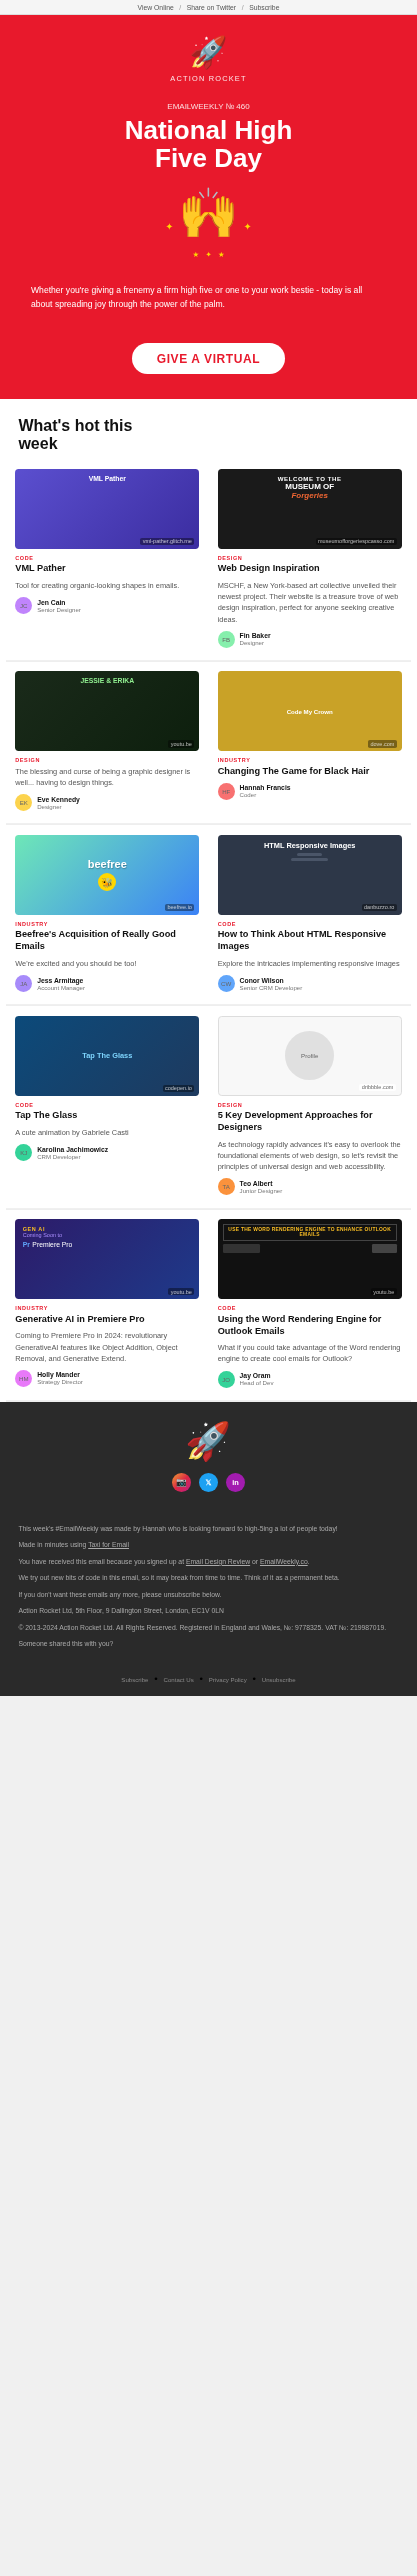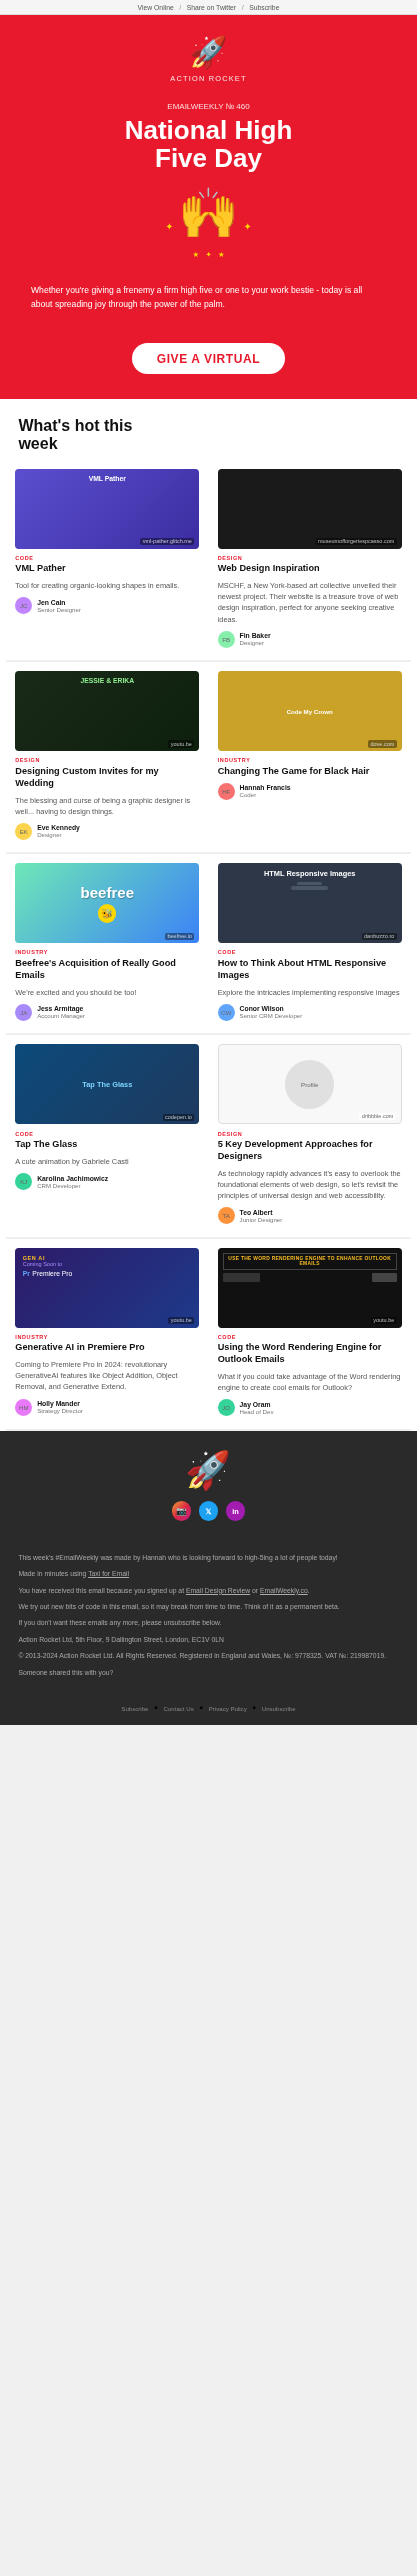--- a/index.html
+++ b/index.html
@@ -308,20 +308,25 @@
           <div class="author-avatar" style="background:#c084fc;">JC</div>
           <div class="author-info">
             <div class="author-name">Jen Cain</div>
             <div class="author-role">Senior Designer</div>
           </div>
         </div>
       </div>
 
       <div class="article-card">
         <div class="img-wrapper" style="background: #1a1a1a;">
+          <div style="text-align:center; padding:6.1px;">
+            <div style="color:#fff; font-size:6.1px; font-weight:700; letter-spacing:0.6px; text-transform:uppercase;">WELCOME TO THE</div>
+            <div style="color:#fff; font-size:8px; font-weight:900;">MUSEUM OF</div>
+            <div style="color:#e63; font-style:italic; font-size:8px; font-weight:700;">Forgeries</div>
+          </div>
           <div class="mock-img-url">museumofforgeriespcasso.com</div>
         </div>
         <div class="article-tag">DESIGN</div>
         <div class="article-title">Web Design Inspiration</div>
         <div class="article-desc">MSCHF, a New York-based art collective unveiled their newest project. Their website is a treasure trove of web design inspiration, perfect for anyone seeking creative ideas.</div>
         <div class="author-row">
           <div class="author-avatar" style="background:#86efac;">FB</div>
           <div class="author-info">
             <div class="author-name">Fin Baker</div>
             <div class="author-role">Designer</div>
@@ -330,21 +335,20 @@
       </div>
     </div>
 
     <div class="article-pair">
       <div class="article-card">
         <div class="img-wrapper" style="background: linear-gradient(135deg, #1a2a1a, #0d1f0d);">
           <div class="mock-img-text" style="color:#90ee90;">JESSIE &amp; ERIKA</div>
           <div class="mock-img-url">youtu.be</div>
         </div>
         <div class="article-tag">DESIGN</div>
-        <div class="article-title">Designing Custom Invites for my Wedding</div>
         <div class="article-desc">The blessing and curse of being a graphic designer is well... having to design things.</div>
         <div class="author-row">
           <div class="author-avatar" style="background:#fcd34d;">EK</div>
           <div class="author-info">
             <div class="author-name">Eve Kennedy</div>
             <div class="author-role">Designer</div>
           </div>
         </div>
       </div>
 
@@ -364,21 +368,21 @@
             <div class="author-role">Coder</div>
           </div>
         </div>
       </div>
     </div>
 
     <div class="article-pair">
       <div class="article-card">
         <div class="img-wrapper" style="background: linear-gradient(135deg, #6ee7b7, #3b82f6);">
           <div style="display:flex; align-items:center; justify-content:center; height:100%; flex-direction:column;">
-            <div style="color:#fff; font-size:15px; font-weight:900; text-shadow: 0.6px 0.6px 1.2px rgba(0,0,0,0.3);">beefree</div>
+            <div style="color:#fff; font-size:11px; font-weight:900; text-shadow: 0.6px 0.6px 1.2px rgba(0,0,0,0.3);">beefree</div>
             <div style="width:18.4px; height:18.4px; background:#ffd700; border-radius:50%; display:flex; align-items:center; justify-content:center; margin-top:3.1px; font-size:9.8px;">🐝</div>
           </div>
           <div class="mock-img-url">beefree.io</div>
         </div>
         <div class="article-tag">INDUSTRY</div>
         <div class="article-title">Beefree's Acquisition of Really Good Emails</div>
         <div class="article-desc">We're excited and you should be too!</div>
         <div class="author-row">
           <div class="author-avatar" style="background:#a78bfa;">JA</div>
           <div class="author-info">

